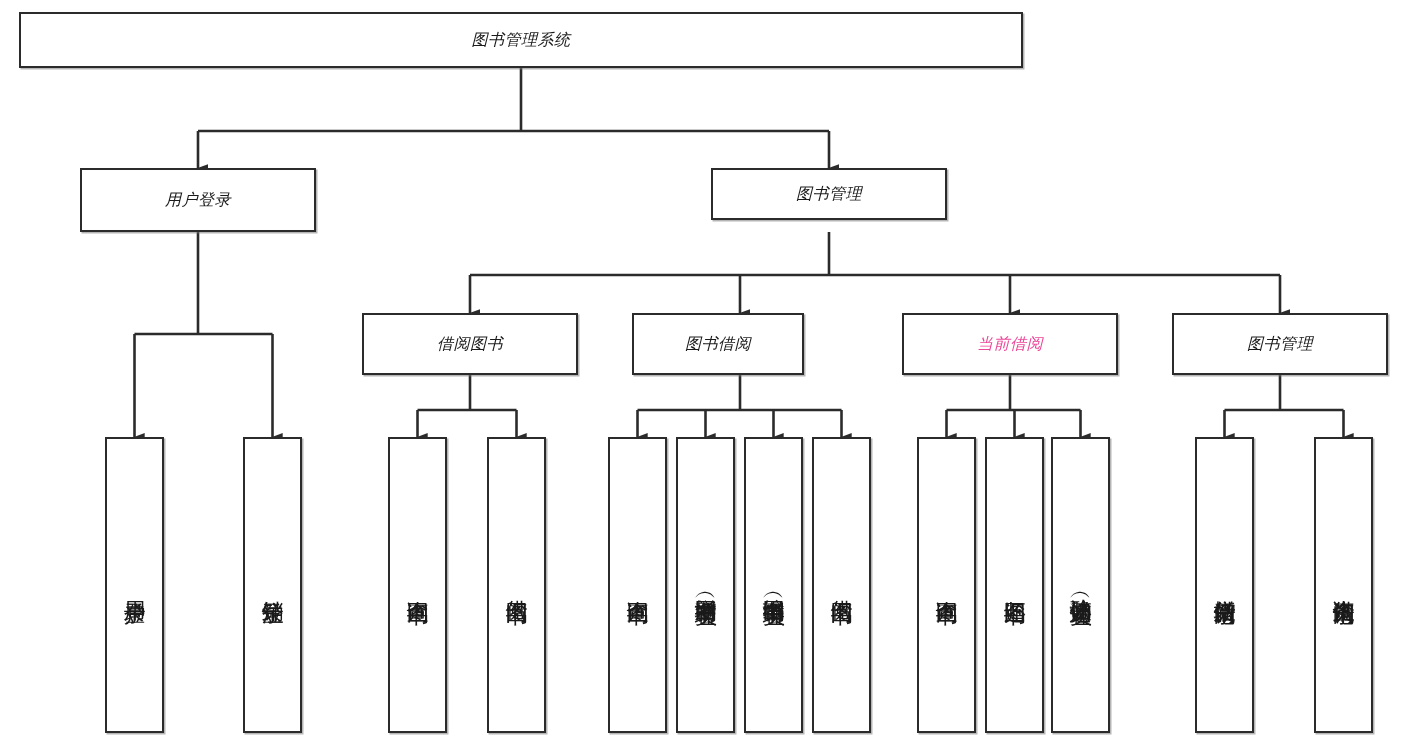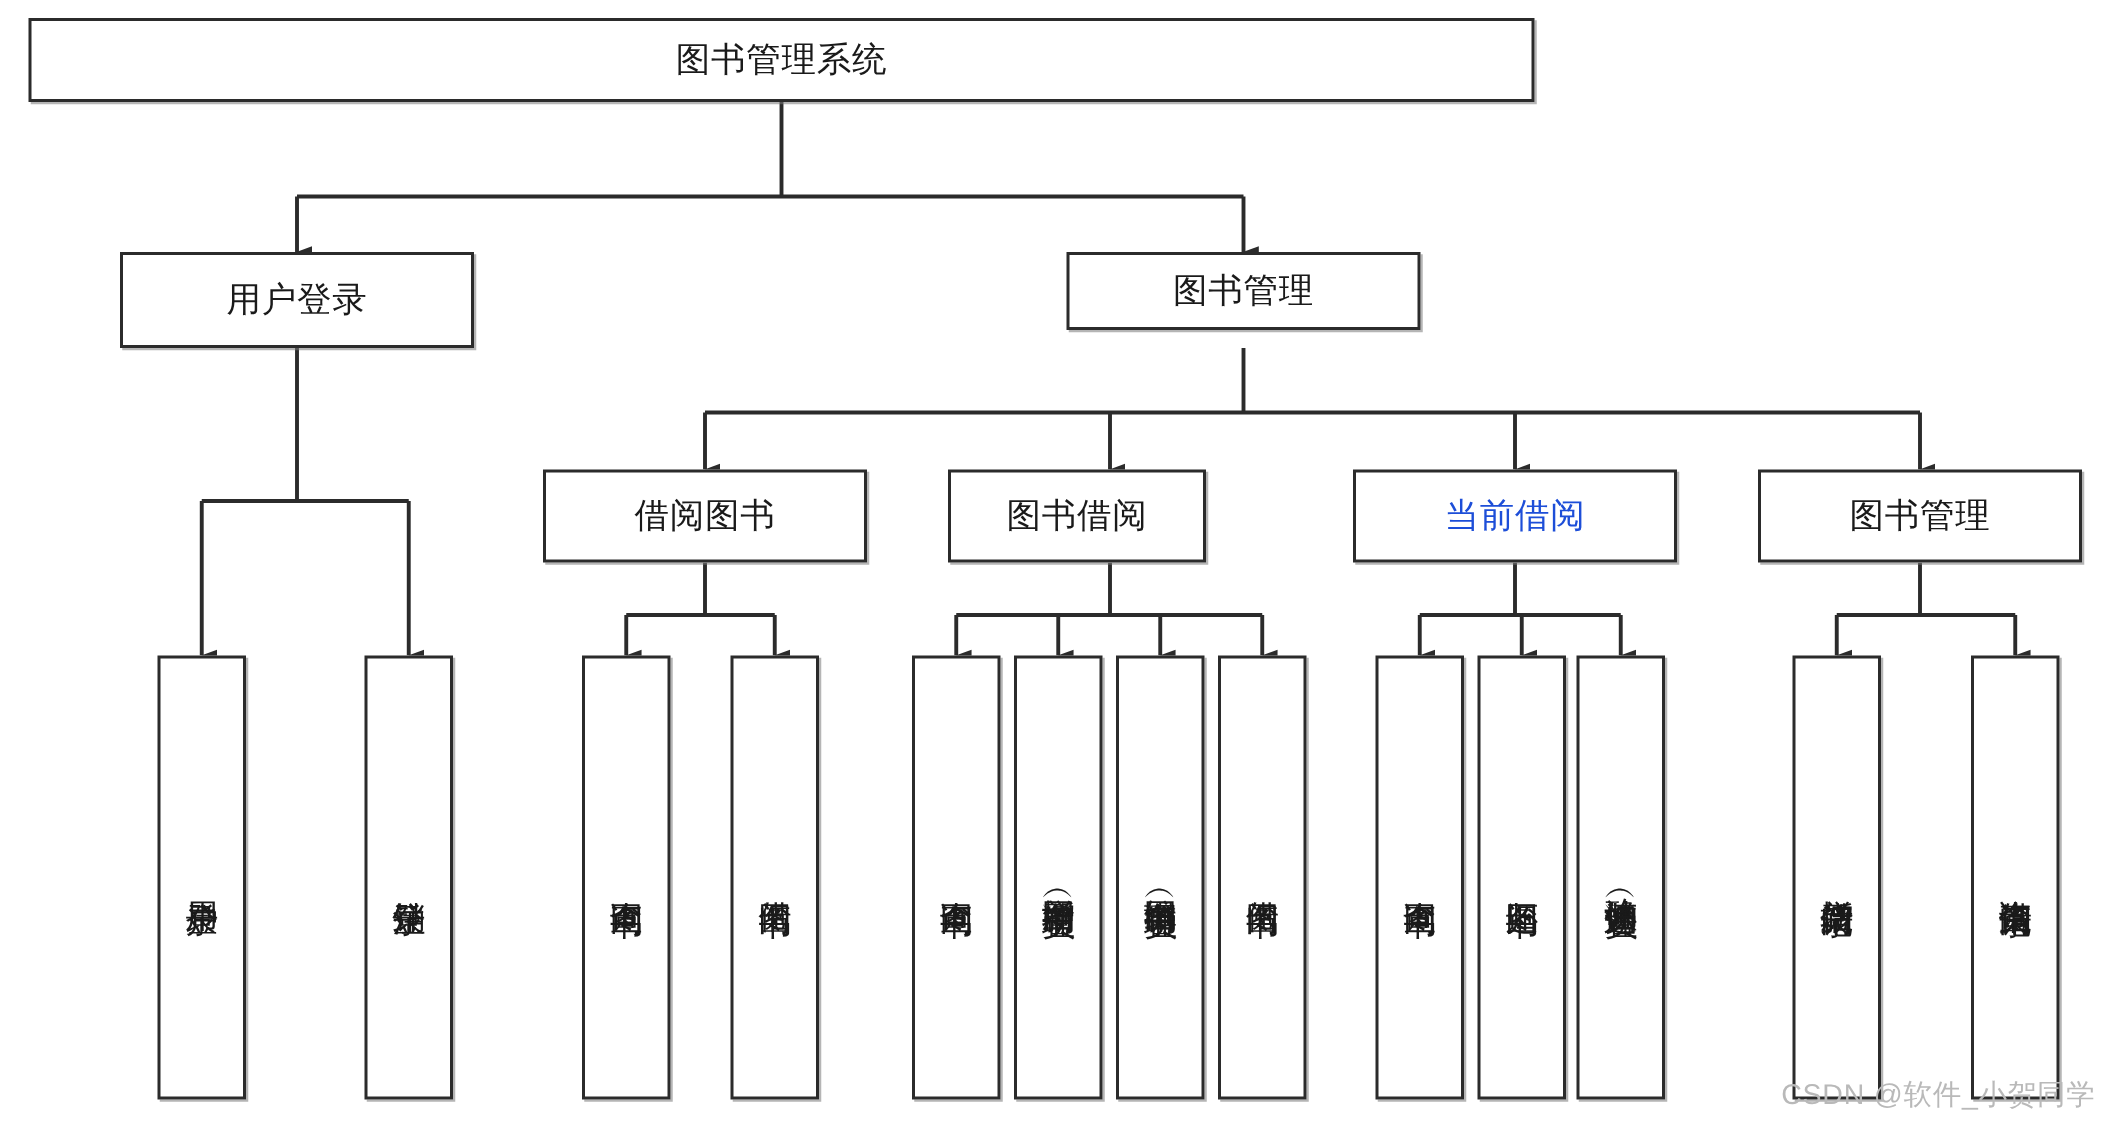--- a/index.html
+++ b/index.html
@@ -37,22 +37,23 @@
     justify-content: center;
     color: #1a1a1a;
   }
   .node-label {
     display: block;
     text-align: center;
     line-height: 1.12;
     white-space: nowrap;
   }
   .node.horizontal .node-label {
-    font-size: 23px;
+    font-size: 16px;
     letter-spacing: 0.5px;
+    font-style: italic;
   }
   .node.vertical {
     align-items: center;
     justify-content: center;
     padding: 4px 0;
   }
   .node.vertical .node-label {
     writing-mode: vertical-rl;
     text-orientation: upright;
     font-size: 22px;
@@ -128,21 +129,21 @@
       </div>
       <div class="node horizontal" style="left: 711px; top: 168px; width: 236px; height: 52px; border-color: rgb(43, 43, 43); background: rgb(255, 255, 255); color: rgb(26, 26, 26);">
         <span class="node-label">图书管理</span>
       </div>
       <div class="node horizontal" style="left: 362px; top: 313px; width: 216px; height: 62px; border-color: rgb(43, 43, 43); background: rgb(255, 255, 255); color: rgb(26, 26, 26);">
         <span class="node-label">借阅图书</span>
       </div>
       <div class="node horizontal" style="left: 632px; top: 313px; width: 172px; height: 62px; border-color: rgb(43, 43, 43); background: rgb(255, 255, 255); color: rgb(26, 26, 26);">
         <span class="node-label">图书借阅</span>
       </div>
-      <div class="node horizontal" style="left: 902px; top: 313px; width: 216px; height: 62px; border-color: rgb(43, 43, 43); background: rgb(255, 255, 255); color: #1d4ed8;">
+      <div class="node horizontal" style="left: 902px; top: 313px; width: 216px; height: 62px; border-color: rgb(43, 43, 43); background: rgb(255, 255, 255); color: #ec4899;">
         <span class="node-label">当前借阅</span>
       </div>
       <div class="node horizontal" style="left: 1172px; top: 313px; width: 216px; height: 62px; border-color: rgb(43, 43, 43); background: rgb(255, 255, 255); color: rgb(26, 26, 26);">
         <span class="node-label">图书管理</span>
       </div>
       <div class="node vertical" style="left: 105px; top: 437px; width: 59px; height: 296px; border-color: rgb(43, 43, 43); background: rgb(255, 255, 255); color: rgb(26, 26, 26);">
         <span class="node-label">用户登录</span>
       </div>
       <div class="node vertical" style="left: 243px; top: 437px; width: 59px; height: 296px; border-color: rgb(43, 43, 43); background: rgb(255, 255, 255); color: rgb(26, 26, 26);">
         <span class="node-label">注销登录</span>
@@ -175,14 +176,13 @@
         <span class="node-label">确认归还（管理员）</span>
       </div>
       <div class="node vertical" style="left: 1195px; top: 437px; width: 59px; height: 296px; border-color: rgb(43, 43, 43); background: rgb(255, 255, 255); color: rgb(26, 26, 26);">
         <span class="node-label">新增借阅记录</span>
       </div>
       <div class="node vertical" style="left: 1314px; top: 437px; width: 59px; height: 296px; border-color: rgb(43, 43, 43); background: rgb(255, 255, 255); color: rgb(26, 26, 26);">
         <span class="node-label">查询借阅记录</span>
       </div>
     </div>
 
-  <div id="watermark">CSDN @软件_小贺同学</div>
 </div>
 
 </body></html>

